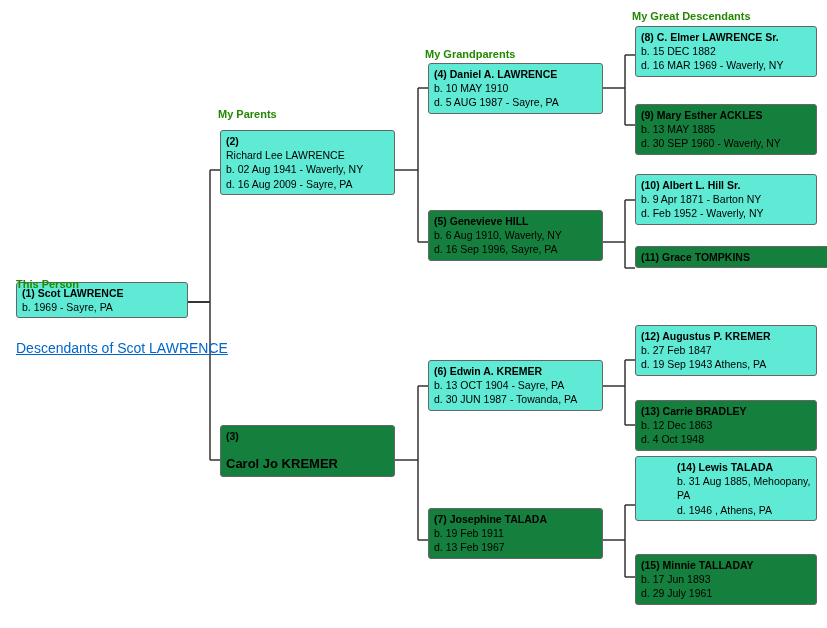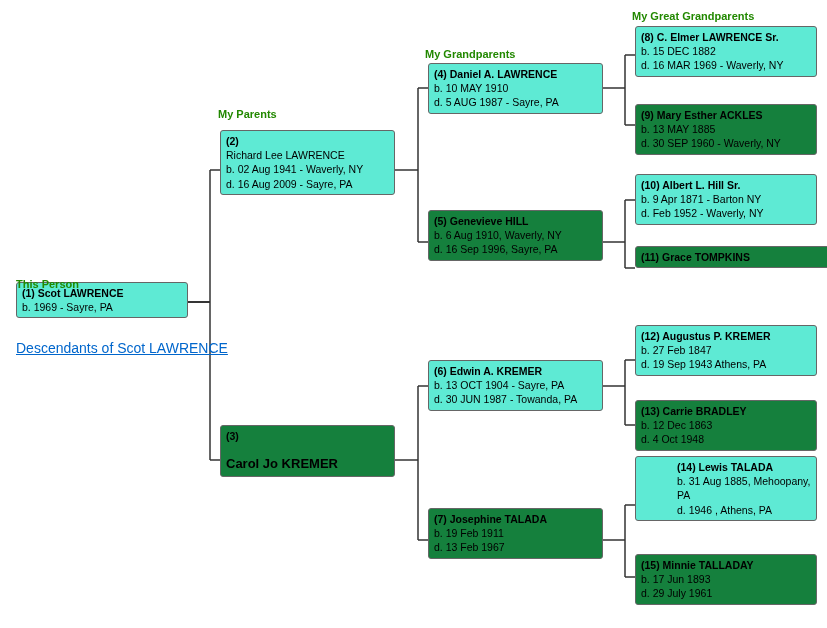--- a/index.html
+++ b/index.html
@@ -62,21 +62,21 @@
     }
   </style>
 </head>
 <body>
 
 <div class="chart-container">
 
   <div class="section-label" style="left:16px; top:278px;">This Person</div>
   <div class="section-label" style="left:218px; top:108px;">My Parents</div>
   <div class="section-label" style="left:425px; top:48px;">My Grandparents</div>
-  <div class="section-label" style="left:632px; top:10px;">My Great Grandparents</div>
+  <div class="section-label" style="left:632px; top:10px;">My Great Descendants</div>
 
   <div class="link-label" style="left:16px; top:340px;">Descendants of Scot LAWRENCE</div>
 
   <svg class="connectors">
 
     <line x1="188" y1="302" x2="210" y2="302" stroke="#333" stroke-width="1.5"></line>
 
     <line x1="188" y1="302" x2="210" y2="302" stroke="#333" stroke-width="1.5"></line>
 
     <line x1="210" y1="170" x2="210" y2="460" stroke="#333" stroke-width="1.5"></line>

